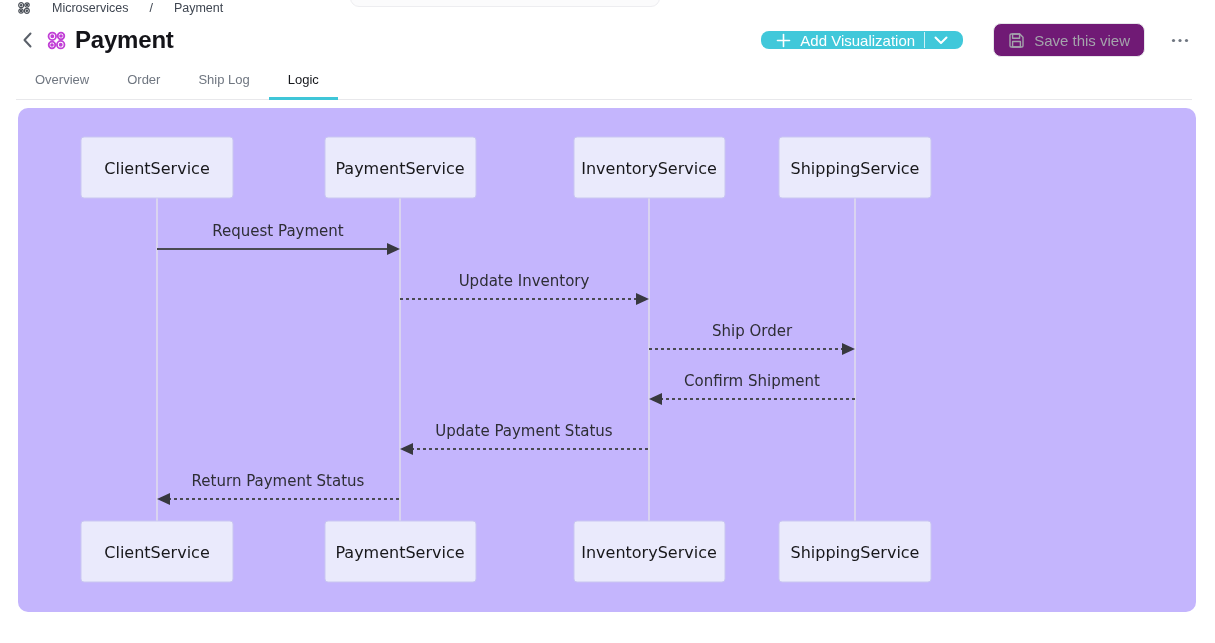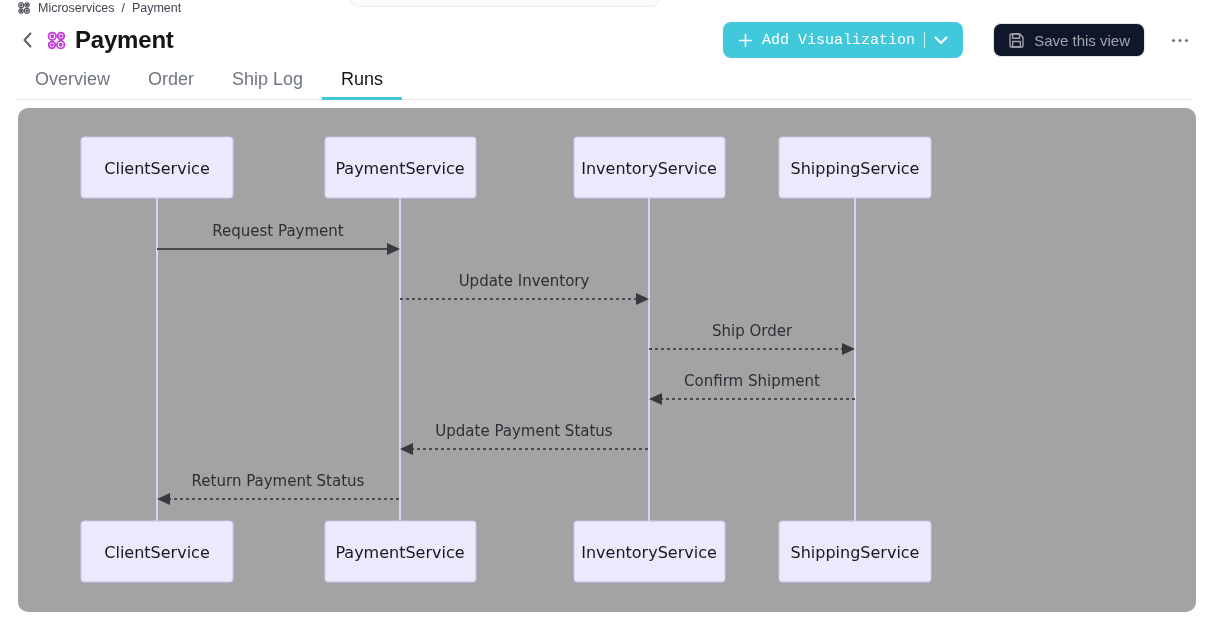--- a/index.html
+++ b/index.html
@@ -13,21 +13,21 @@
 
   
   .top-artifact {
     position: absolute; left: 350px; top: -4px; width: 310px; height: 11px;
     background: #fbfbfc; border: 1px solid #ededf0; border-radius: 0 0 9px 9px;
   }
 
   
   .breadcrumb {
     position: absolute; left: 17px; top: 1px;
-    display: flex; align-items: center; gap: 7px;
+    display: flex; align-items: center; gap: 21px;
     font-size: 12.5px; color: #3f4651;
   }
   .breadcrumb .crumb { cursor: pointer; }
   .breadcrumb .sep { color: #3f4651; }
   .crumb-icon { color: #4b5058; display: inline-flex; }
 
   
   .header-row {
     position: absolute; left: 14px; top: 22px; right: 20px;
     display: flex; align-items: center; height: 36px;
@@ -35,53 +35,53 @@
   .back-btn {
     width: 26px; height: 26px; display: flex; align-items: center; justify-content: center;
     color: #5a6069; cursor: pointer; background: none; border: none;
   }
   .title-icon { color: #c13fd6; display: inline-flex; margin: 0 8px 0 6px; }
   .page-title { font-size: 24px; font-weight: 700; color: #141419; letter-spacing: -0.2px; }
 
   .header-actions { margin-left: auto; display: flex; align-items: center; gap: 14px; }
   .btn-add {
     display: flex; align-items: center; gap: 9px;
-    height: 36px; padding: 0 15px; border: none; border-radius: 8px;
+    height: 18px; padding: 0 15px; border: none; border-radius: 8px;
     background: #41c8da; color: #ffffff; font-size: 15px; font-weight: 500;
-    font-family: Liberation Mono, monospace; cursor: pointer;
+    font-family: Liberation Sans, sans-serif; cursor: pointer;
   }
   .btn-add .vdiv { width: 1px; height: 16px; background: rgba(255,255,255,.75); }
   .btn-save {
     display: flex; align-items: center; gap: 9px;
     height: 34px; padding: 0 14px; margin-left: 16px;
-    background: #0f172a; border: 1px solid #e6e6ea; border-radius: 8px;
+    background: #701a75; border: 1px solid #e6e6ea; border-radius: 8px;
     color: #a4a4ac; font-size: 15px; font-family: "Liberation Sans", sans-serif; cursor: pointer;
   }
   .btn-more {
     background: none; border: none; display: flex; align-items: center; justify-content: center;
     width: 30px; height: 30px; margin-left: 6px; color: #6f7680; cursor: pointer;
   }
 
   
   .tabs {
     position: absolute; left: 16px; right: 23px; top: 61px; height: 39px;
     display: flex; align-items: stretch;
     border-bottom: 1px solid #e8e8eb;
   }
   .tab {
     display: flex; align-items: center; padding: 0 19px;
-    font-size: 18px; color: #6f7680; cursor: pointer;
+    font-size: 13px; color: #6f7680; cursor: pointer;
     border-bottom: 3px solid transparent; margin-bottom: -1px;
   }
   .tab.active { color: #15171c; font-weight: 500; border-bottom-color: #3fc6d8; }
 
   
   .diagram-panel {
     position: absolute; left: 18px; top: 108px; width: 1178px; height: 504px;
-    background: #a3a3a3; border-radius: 10px;
+    background: #c4b5fd; border-radius: 10px;
   }
   .actor-label { font-size: 16px; font-weight: 500; fill: #18181b; font-family: "DejaVu Sans", "Liberation Sans", sans-serif; }
   .msg-label { font-size: 15px; fill: #2e2e35; font-family: "DejaVu Sans", "Liberation Sans", sans-serif; }
 </style>
 </head>
 <body>
 
 <div class="top-artifact"></div>
 
 <div class="breadcrumb">
@@ -151,21 +151,21 @@
           <circle cx="15.5" cy="2.5" r="1.6"></circle>
       </svg>
     </button>
   </div>
 </div>
 
 <nav class="tabs">
   <div class="tab">Overview</div>
   <div class="tab">Order</div>
   <div class="tab">Ship Log</div>
-  <div class="tab active">Runs</div>
+  <div class="tab active">Logic</div>
 </nav>
 
 <div class="diagram-panel">
   <svg width="1178" height="504" viewBox="0 0 1178 504">
 
     <line x1="139" y1="90" x2="139" y2="413" stroke="#d9d3f0" stroke-width="2"></line>
     <line x1="382" y1="90" x2="382" y2="413" stroke="#d9d3f0" stroke-width="2"></line>
     <line x1="631" y1="90" x2="631" y2="413" stroke="#d9d3f0" stroke-width="2"></line>
     <line x1="837" y1="90" x2="837" y2="413" stroke="#d9d3f0" stroke-width="2"></line>
 

